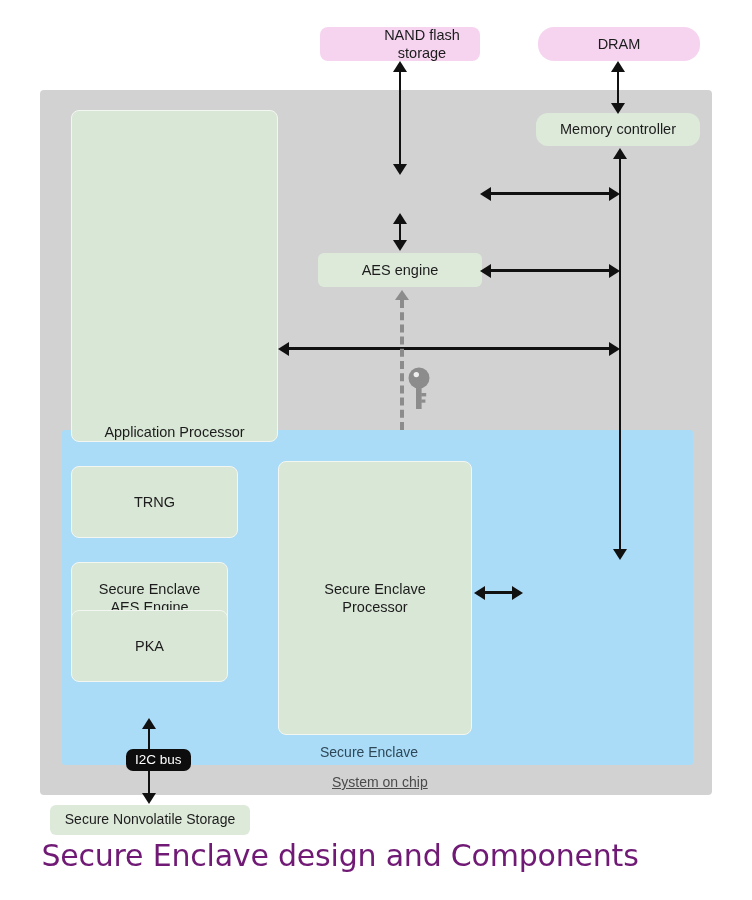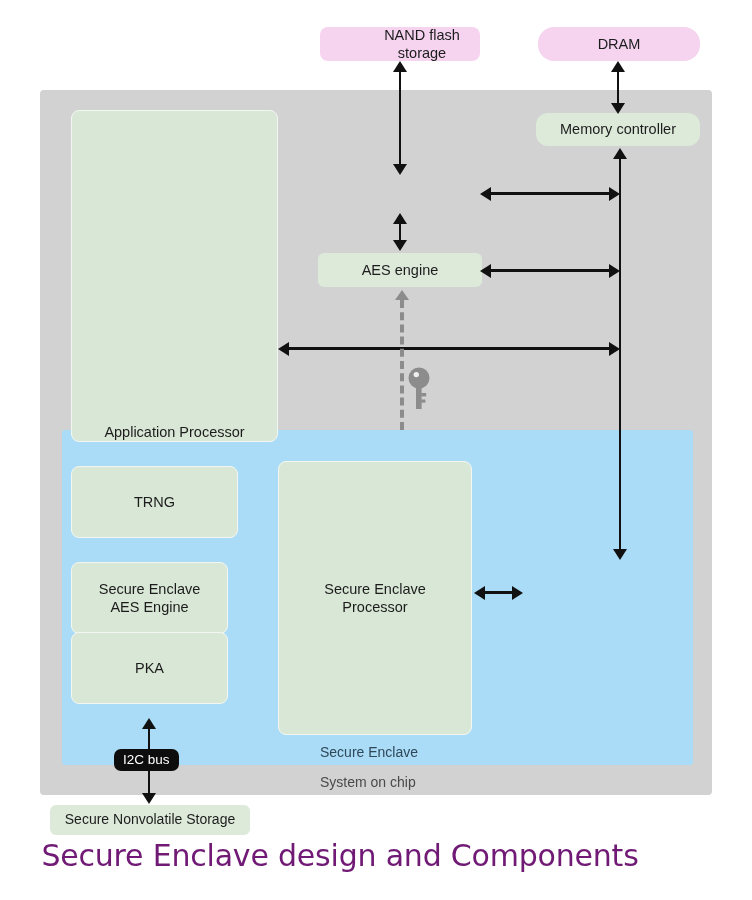--- a/index.html
+++ b/index.html
@@ -174,32 +174,32 @@
 
   <div class="box green" style="left:71px; top:466px; width:167px; height:72px;">
     <span>TRNG</span>
   </div>
 
   <div class="box green" style="left:71px; top:562px; width:157px; height:72px;">
     <span>Secure Enclave
 AES Engine</span>
   </div>
 
-  <div class="box green" style="left:71px; top:632px; width:157px; height:72px;">
+  <div class="box green" style="left:71px; top:610px; width:157px; height:72px;">
     <span>PKA</span>
   </div>
 
   <div class="box green" style="left:278px; top:461px; width:194px; height:274px;">
     <span>Secure Enclave
 Processor</span>
   </div>
 
 
   <div class="region-label enclave" style="left:320px; top:744px;">Secure Enclave</div>
-  <div class="region-label" style="left:320px; top:774px;">System on chip</div>
+  <div class="region-label" style="left:332px; top:774px;text-decoration:underline;">System on chip</div>
 
   <div class="box green-flat" style="left:50px; top:805px; width:200px; height:30px; font-size:14px;">
     <span>Secure Nonvolatile Storage</span>
   </div>
 
   <div class="vline" style="left:398.7px; top:70px; height:96px;"></div>
   <div class="arrowhead ah-up" style="left:392.5px; top:61px;"></div>
   <div class="arrowhead ah-down" style="left:392.5px; top:164px;"></div>
 
   <div class="vline" style="left:616.7px; top:70px; height:35px;"></div>
@@ -237,17 +237,17 @@
     <rect x="14.2" y="33.5" width="4.2" height="3.2" fill="#8c8c8c"></rect>
   </svg>
 
   <div class="hline" style="left:483px; top:591px; width:34px;"></div>
   <div class="arrowhead ah-left" style="left:474px; top:585.5px;"></div>
   <div class="arrowhead ah-right" style="left:512px; top:585.5px;"></div>
 
   <div class="vline" style="left:147.7px; top:727px; height:68px;"></div>
   <div class="arrowhead ah-up" style="left:141.5px; top:718px;"></div>
   <div class="arrowhead ah-down" style="left:141.5px; top:793px;"></div>
-  <div class="chip-label" style="left:114px; top:749px;">I2C bus</div>
+  <div class="chip-label" style="left:126px; top:749px;">I2C bus</div>
 
   <div class="figure-title">Secure Enclave design and Components</div>
 
 </div>
 
 </body></html>

